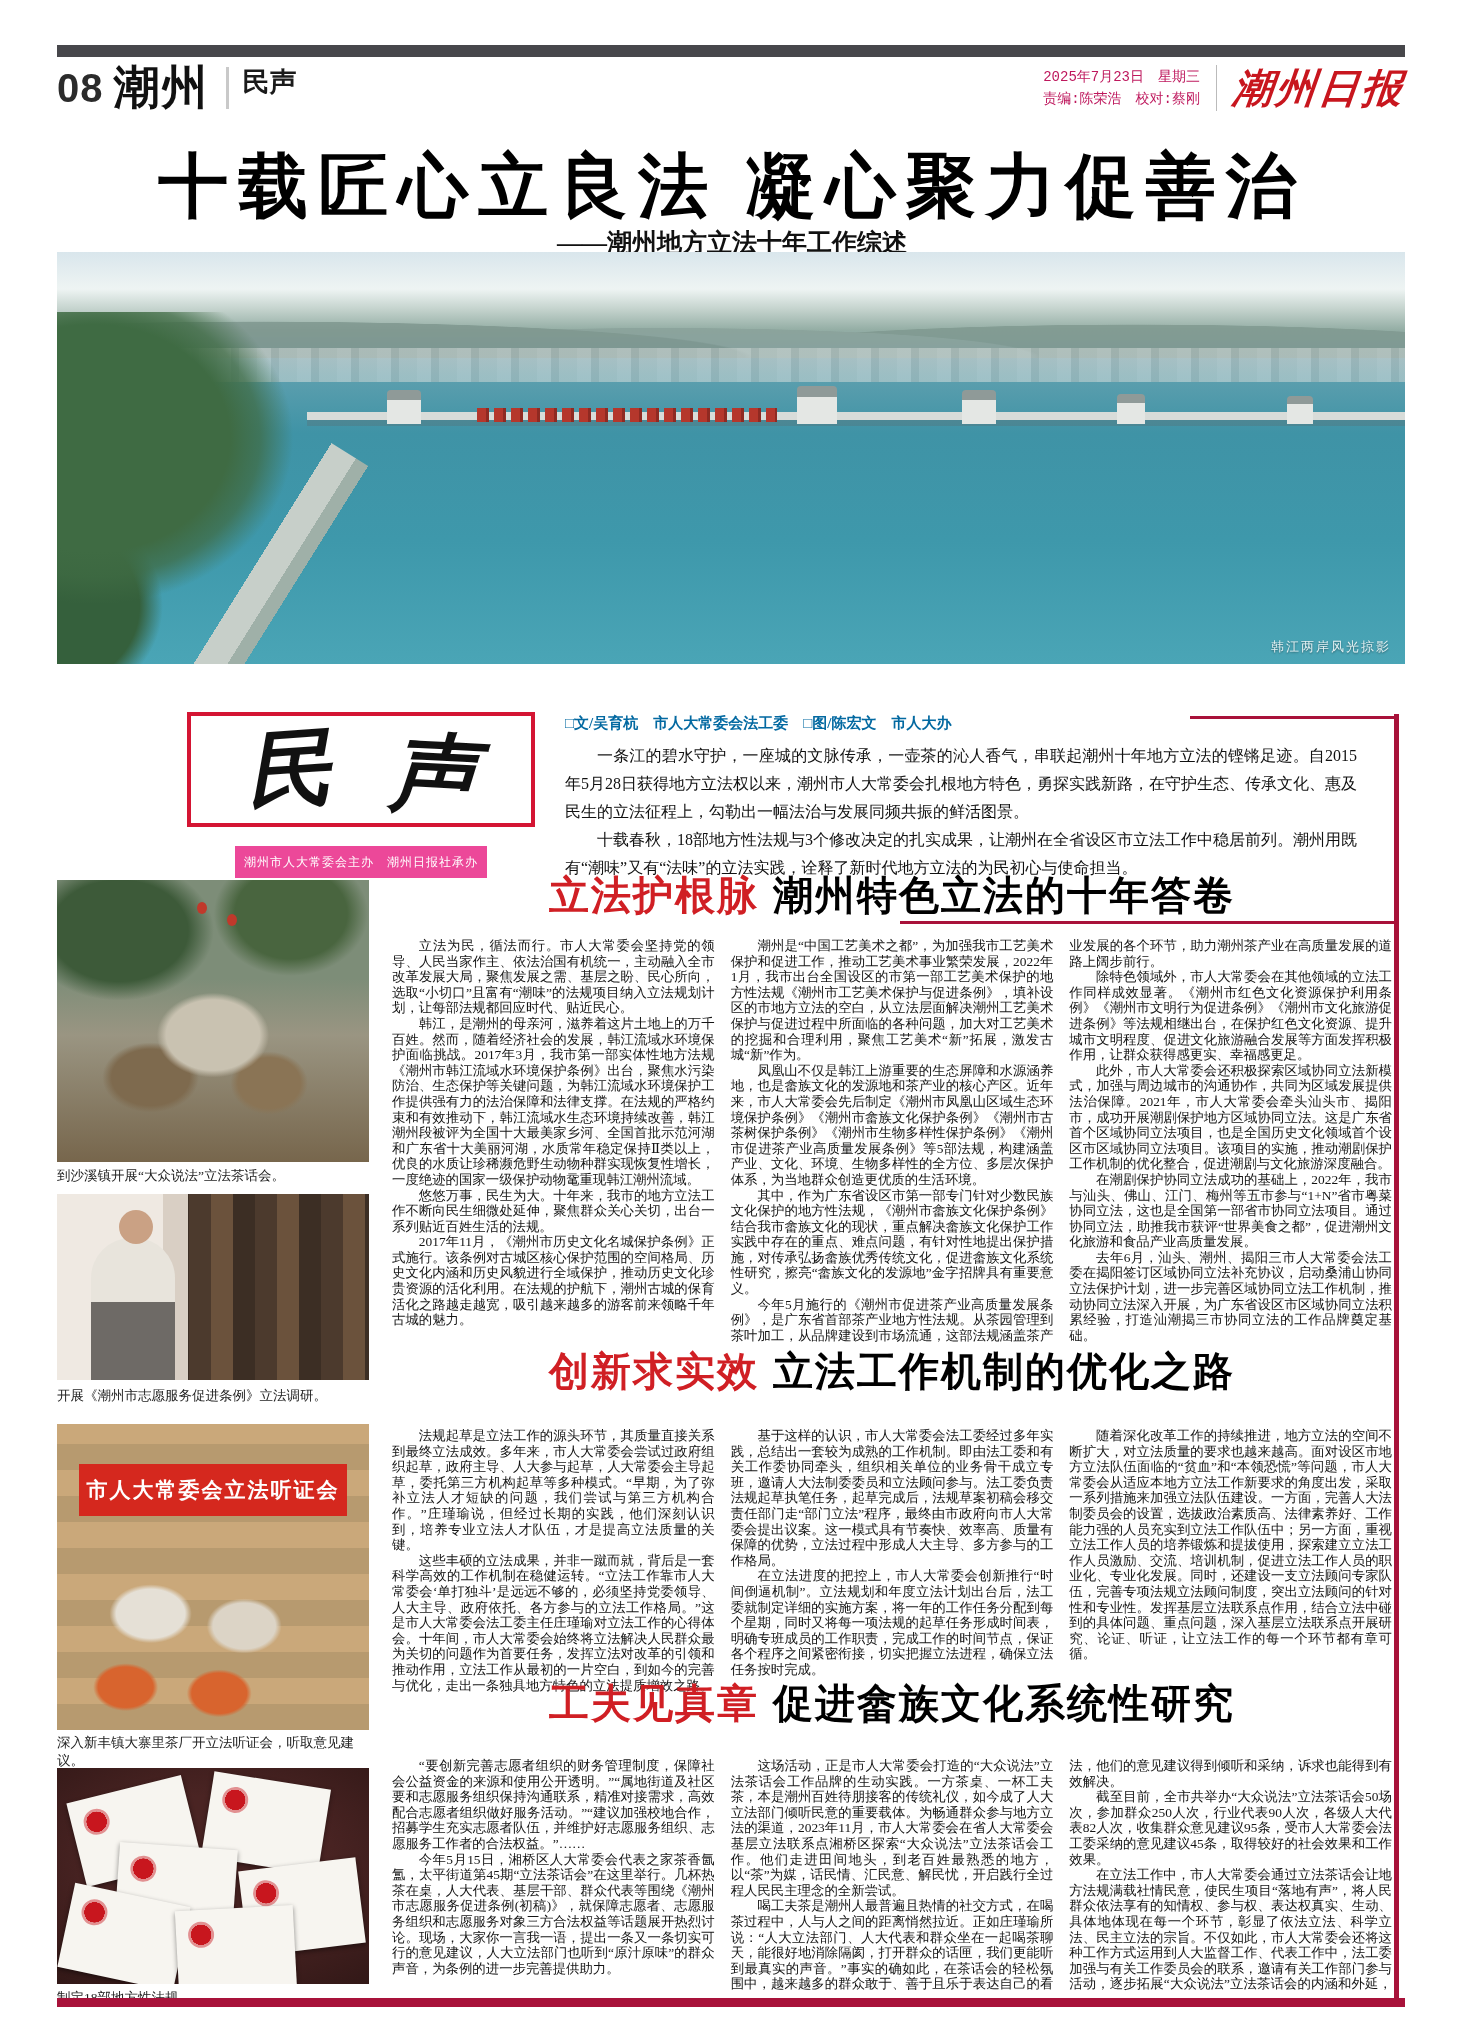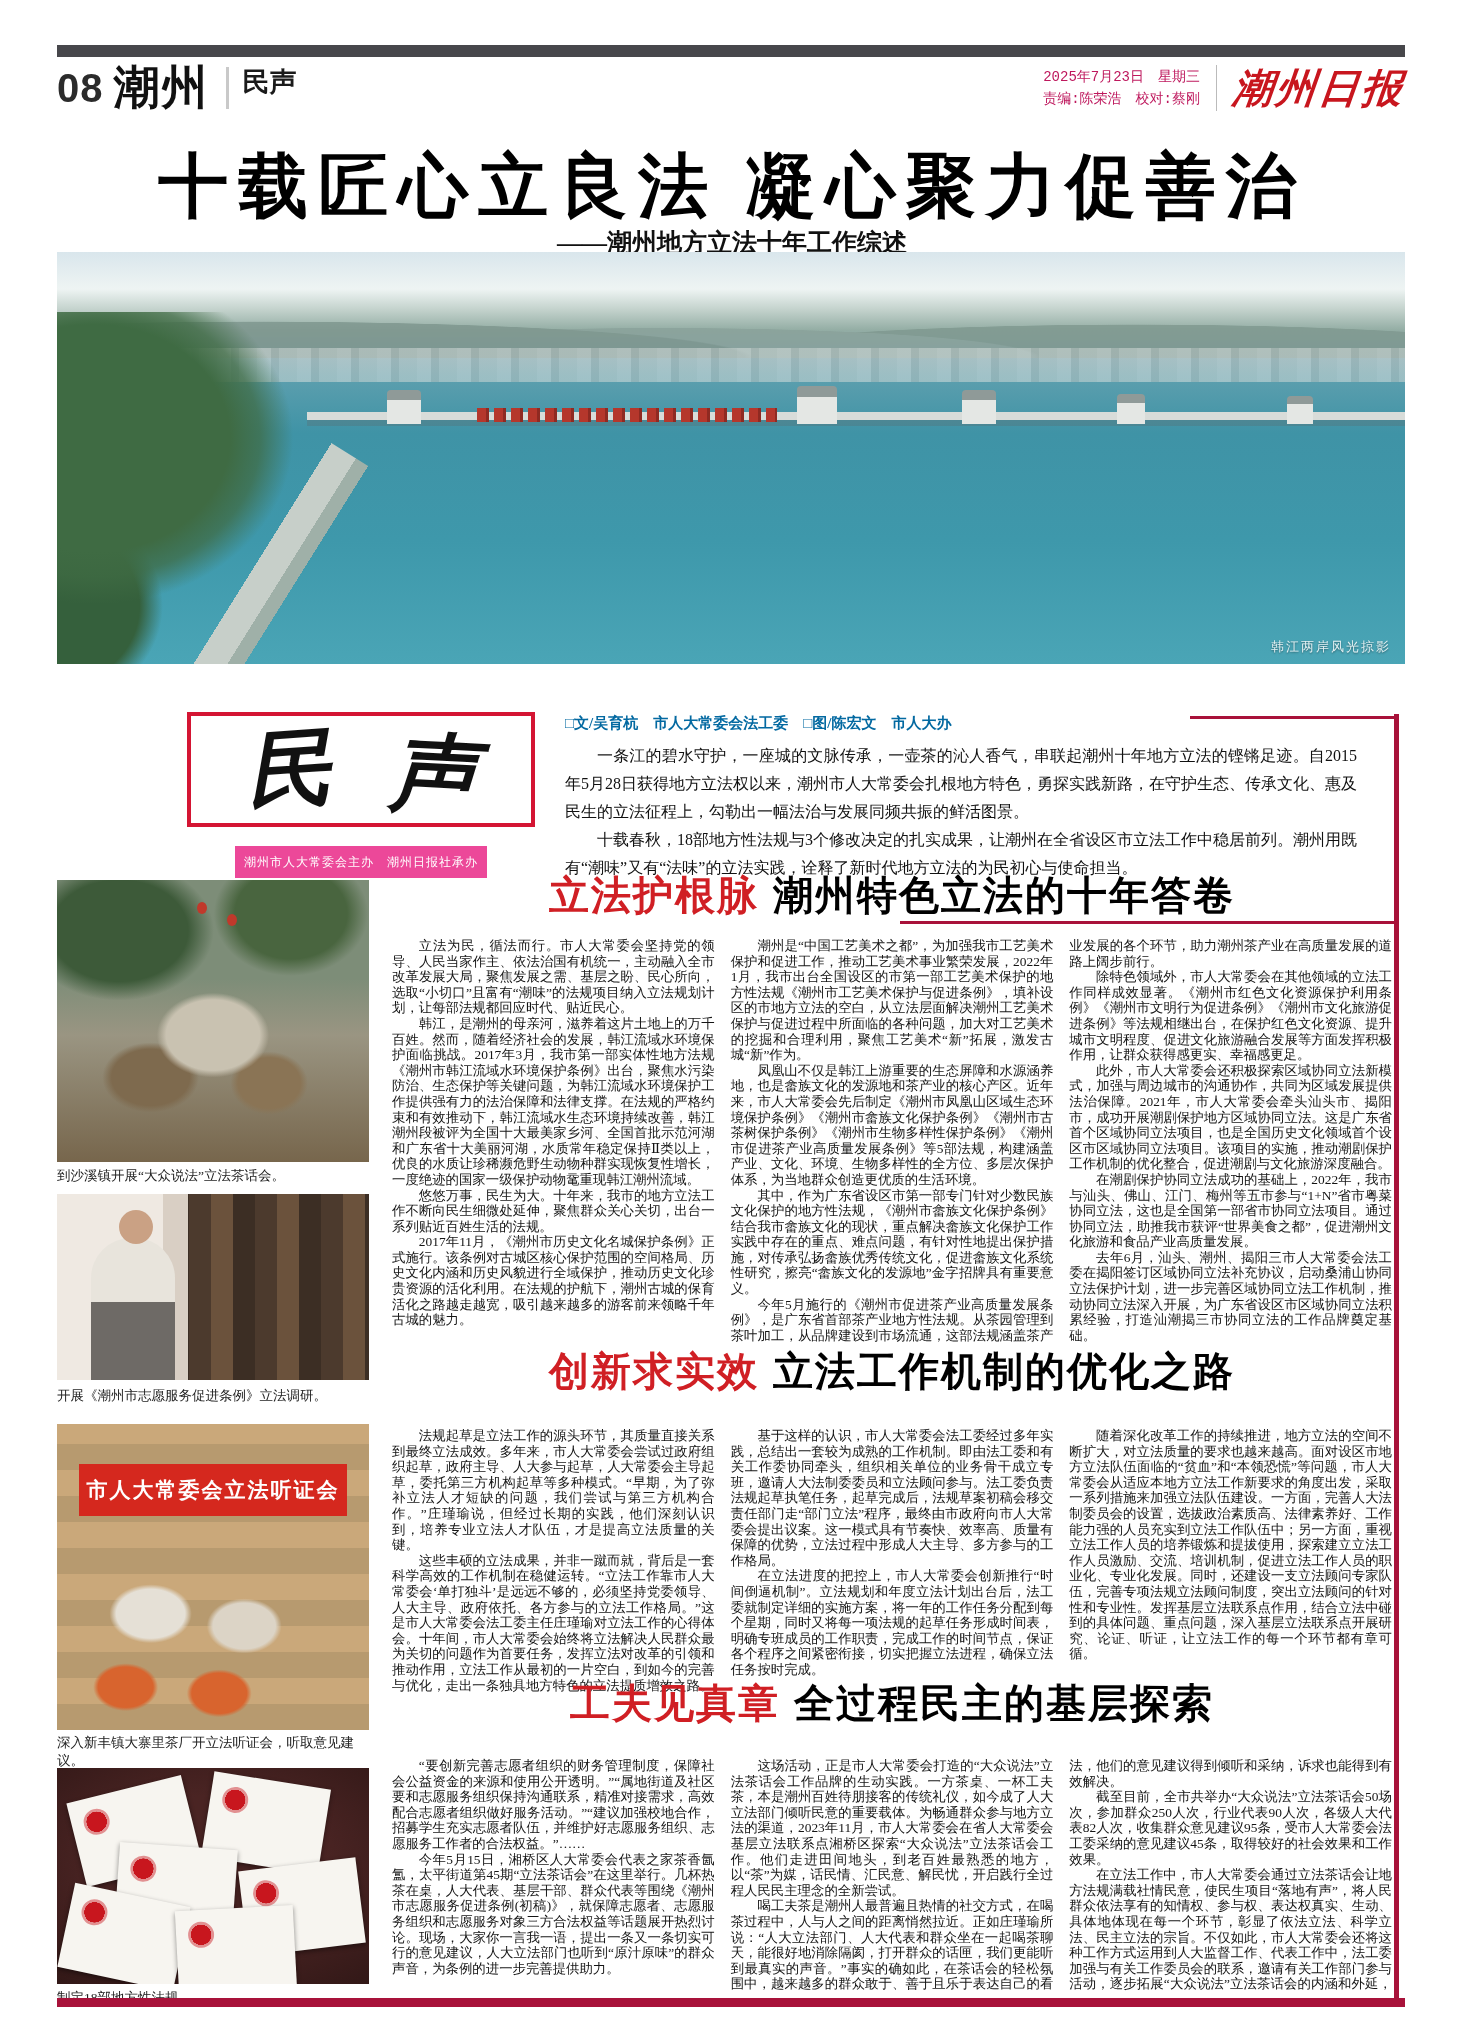--- a/index.html
+++ b/index.html
@@ -199,21 +199,21 @@
 </div>
 <div class="abs sec-body b2">
     <p>法规起草是立法工作的源头环节，其质量直接关系到最终立法成效。多年来，市人大常委会尝试过政府组织起草，政府主导、人大参与起草，人大常委会主导起草，委托第三方机构起草等多种模式。“早期，为了弥补立法人才短缺的问题，我们尝试与第三方机构合作。”庄瑾瑜说，但经过长期的实践，他们深刻认识到，培养专业立法人才队伍，才是提高立法质量的关键。</p>
     <p>这些丰硕的立法成果，并非一蹴而就，背后是一套科学高效的工作机制在稳健运转。“立法工作靠市人大常委会‘单打独斗’是远远不够的，必须坚持党委领导、人大主导、政府依托、各方参与的立法工作格局。”这是市人大常委会法工委主任庄瑾瑜对立法工作的心得体会。十年间，市人大常委会始终将立法解决人民群众最为关切的问题作为首要任务，发挥立法对改革的引领和推动作用，立法工作从最初的一片空白，到如今的完善与优化，走出一条独具地方特色的立法提质增效之路。</p>
     <p>基于这样的认识，市人大常委会法工委经过多年实践，总结出一套较为成熟的工作机制。即由法工委和有关工作委协同牵头，组织相关单位的业务骨干成立专班，邀请人大法制委委员和立法顾问参与。法工委负责法规起草执笔任务，起草完成后，法规草案初稿会移交责任部门走“部门立法”程序，最终由市政府向市人大常委会提出议案。这一模式具有节奏快、效率高、质量有保障的优势，立法过程中形成人大主导、多方参与的工作格局。</p>
     <p>在立法进度的把控上，市人大常委会创新推行“时间倒逼机制”。立法规划和年度立法计划出台后，法工委就制定详细的实施方案，将一年的工作任务分配到每个星期，同时又将每一项法规的起草任务形成时间表，明确专班成员的工作职责，完成工作的时间节点，保证各个程序之间紧密衔接，切实把握立法进程，确保立法任务按时完成。</p>
     <p>随着深化改革工作的持续推进，地方立法的空间不断扩大，对立法质量的要求也越来越高。面对设区市地方立法队伍面临的“贫血”和“本领恐慌”等问题，市人大常委会从适应本地方立法工作新要求的角度出发，采取一系列措施来加强立法队伍建设。一方面，完善人大法制委员会的设置，选拔政治素质高、法律素养好、工作能力强的人员充实到立法工作队伍中；另一方面，重视立法工作人员的培养锻炼和提拔使用，探索建立立法工作人员激励、交流、培训机制，促进立法工作人员的职业化、专业化发展。同时，还建设一支立法顾问专家队伍，完善专项法规立法顾问制度，突出立法顾问的针对性和专业性。发挥基层立法联系点作用，结合立法中碰到的具体问题、重点问题，深入基层立法联系点开展研究、论证、听证，让立法工作的每一个环节都有章可循。</p>
   </div>
 
 <div class="abs sec-head h3">
-  <span class="kicker">工夫见真章</span><span class="rest">全过程民主的基层探索</span>
+  <span class="kicker">工夫见真章</span><span class="rest">促进畲族文化系统性研究</span>
 </div>
 <div class="abs sec-body b3">
     <p>“要创新完善志愿者组织的财务管理制度，保障社会公益资金的来源和使用公开透明。”“属地街道及社区要和志愿服务组织保持沟通联系，精准对接需求，高效配合志愿者组织做好服务活动。”“建议加强校地合作，招募学生充实志愿者队伍，并维护好志愿服务组织、志愿服务工作者的合法权益。”……</p>
     <p>今年5月15日，湘桥区人大常委会代表之家茶香氤氲，太平街道第45期“立法茶话会”在这里举行。几杯热茶在桌，人大代表、基层干部、群众代表等围绕《潮州市志愿服务促进条例(初稿)》，就保障志愿者、志愿服务组织和志愿服务对象三方合法权益等话题展开热烈讨论。现场，大家你一言我一语，提出一条又一条切实可行的意见建议，人大立法部门也听到“原汁原味”的群众声音，为条例的进一步完善提供助力。</p>
     <p>这场活动，正是市人大常委会打造的“大众说法”立法茶话会工作品牌的生动实践。一方茶桌、一杯工夫茶，本是潮州百姓待朋接客的传统礼仪，如今成了人大立法部门倾听民意的重要载体。为畅通群众参与地方立法的渠道，2023年11月，市人大常委会在省人大常委会基层立法联系点湘桥区探索“大众说法”立法茶话会工作。他们走进田间地头，到老百姓最熟悉的地方，以“茶”为媒，话民情、汇民意、解民忧，开启践行全过程人民民主理念的全新尝试。</p>
     <p>喝工夫茶是潮州人最普遍且热情的社交方式，在喝茶过程中，人与人之间的距离悄然拉近。正如庄瑾瑜所说：“人大立法部门、人大代表和群众坐在一起喝茶聊天，能很好地消除隔阂，打开群众的话匣，我们更能听到最真实的声音。”事实的确如此，在茶话会的轻松氛围中，越来越多的群众敢于、善于且乐于表达自己的看法，他们的意见建议得到倾听和采纳，诉求也能得到有效解决。</p>
     <p>截至目前，全市共举办“大众说法”立法茶话会50场次，参加群众250人次，行业代表90人次，各级人大代表82人次，收集群众意见建议95条，受市人大常委会法工委采纳的意见建议45条，取得较好的社会效果和工作效果。</p>
     <p>在立法工作中，市人大常委会通过立法茶话会让地方法规满载社情民意，使民生项目“落地有声”，将人民群众依法享有的知情权、参与权、表达权真实、生动、具体地体现在每一个环节，彰显了依法立法、科学立法、民主立法的宗旨。不仅如此，市人大常委会还将这种工作方式运用到人大监督工作、代表工作中，法工委加强与有关工作委员会的联系，邀请有关工作部门参与活动，逐步拓展“大众说法”立法茶话会的内涵和外延，让全过程人民民主体现在人大工作的各方面、各环节、全过程。</p>
   </div>
 

